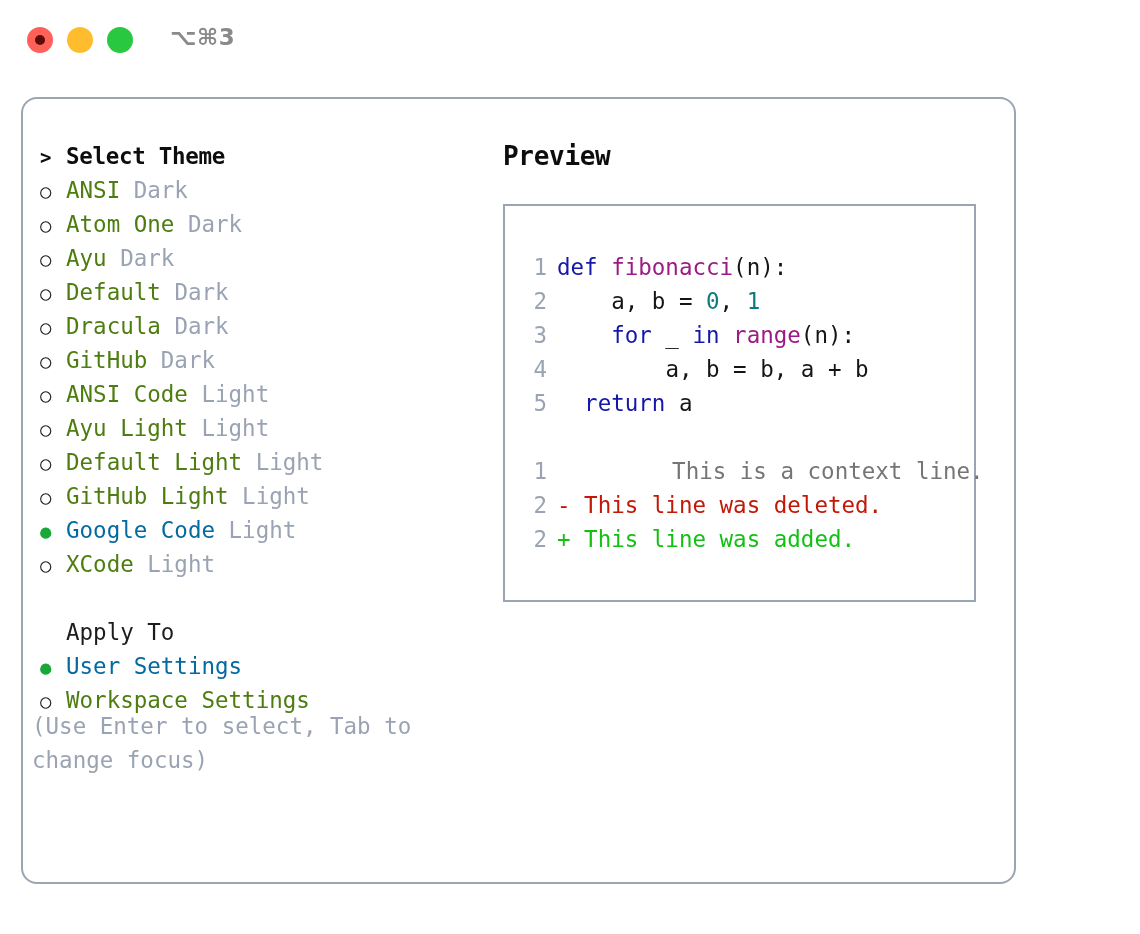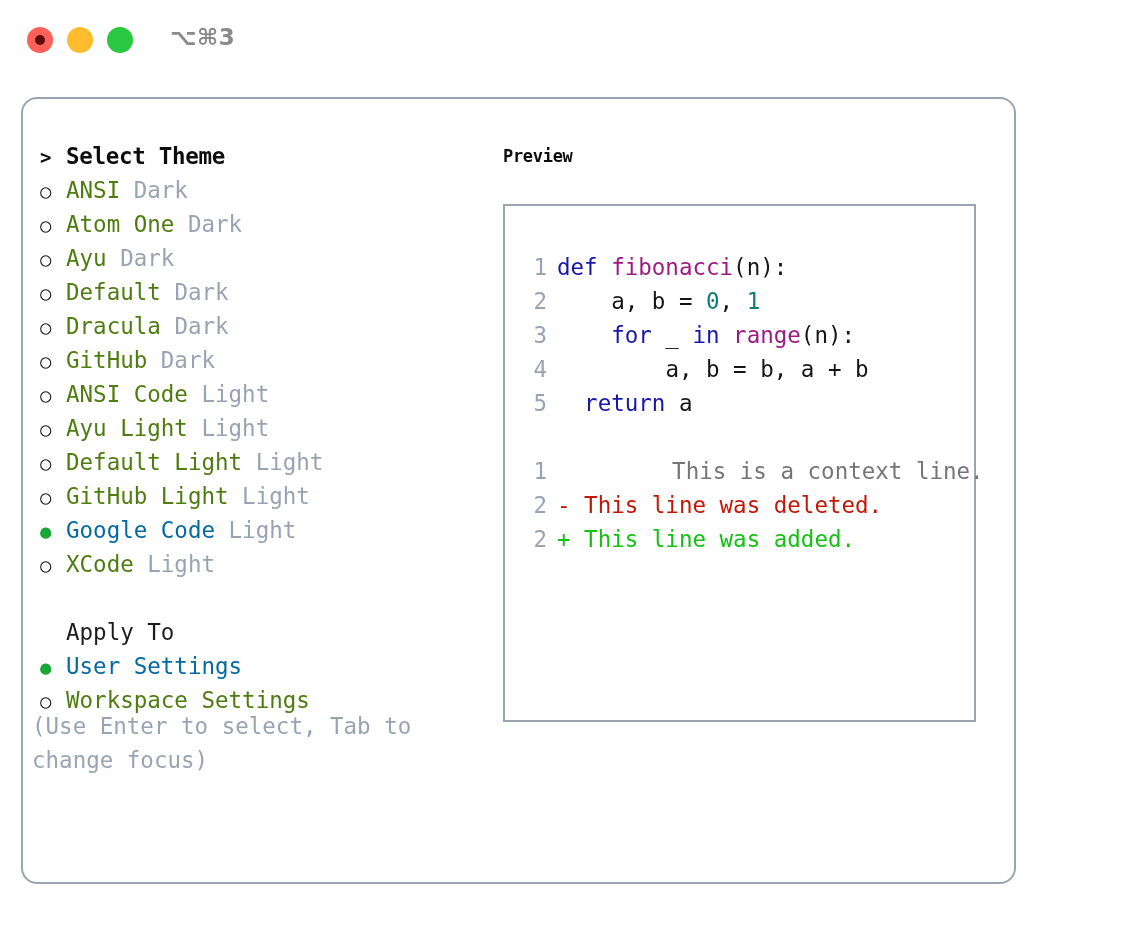--- a/index.html
+++ b/index.html
@@ -129,33 +129,33 @@
 
   
   #right-col {
     position: absolute;
     left: 480px;
     top: 40px;
     width: 490px;
   }
 
   #preview-title {
-    font-size: 17px;
+    font-size: 26px;
     font-weight: 700;
     color: #0d0d0d;
     letter-spacing: -0.3px;
     line-height: 34px;
   }
 
   #preview-box {
     position: absolute;
     left: 0px;
     top: 65px;
     width: 473px;
-    height: 518px;
+    height: 398px;
     border: 2px solid #9aa5b4;
     background: #ffffff;
     box-sizing: border-box;
   }
 
   #code {
     position: absolute;
     left: 16px;
     top: 44px;
     font-size: 22.5px;

